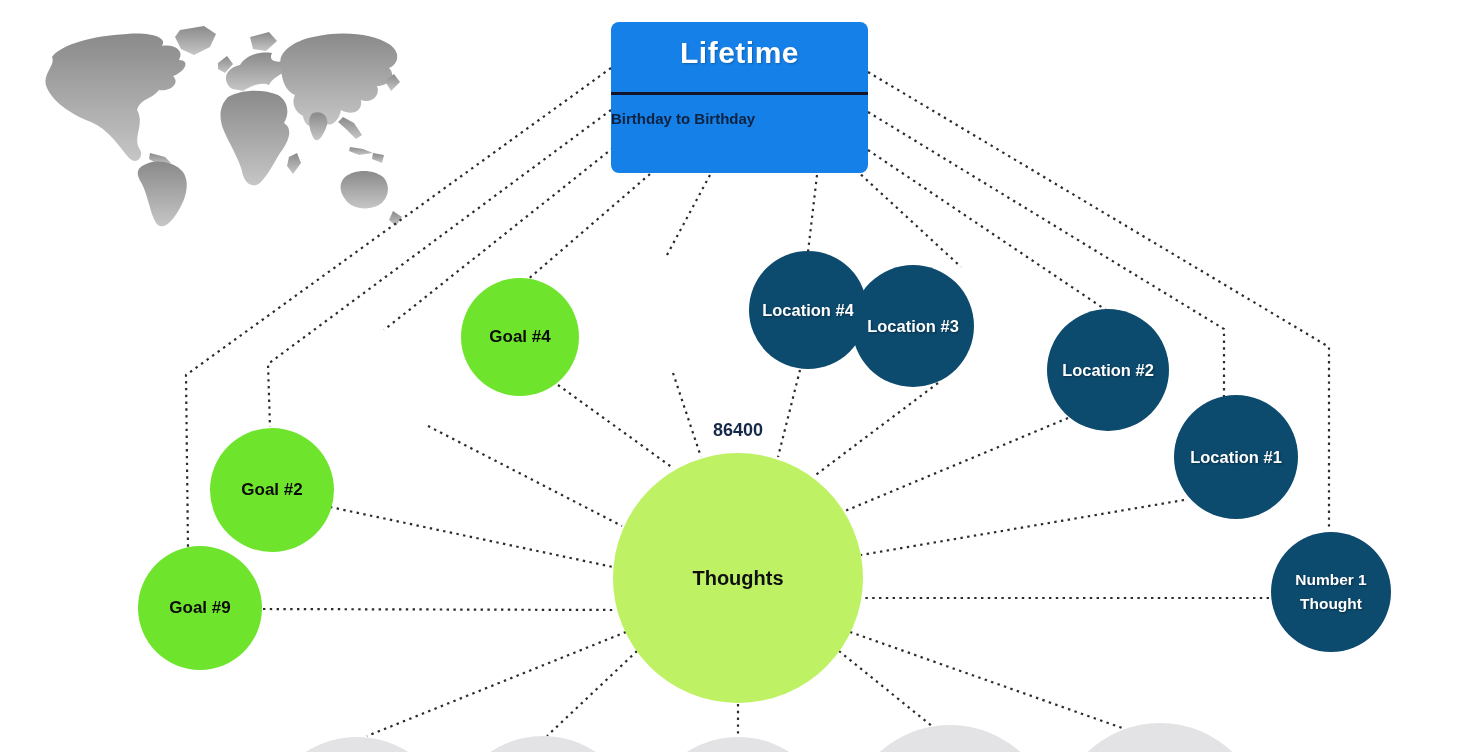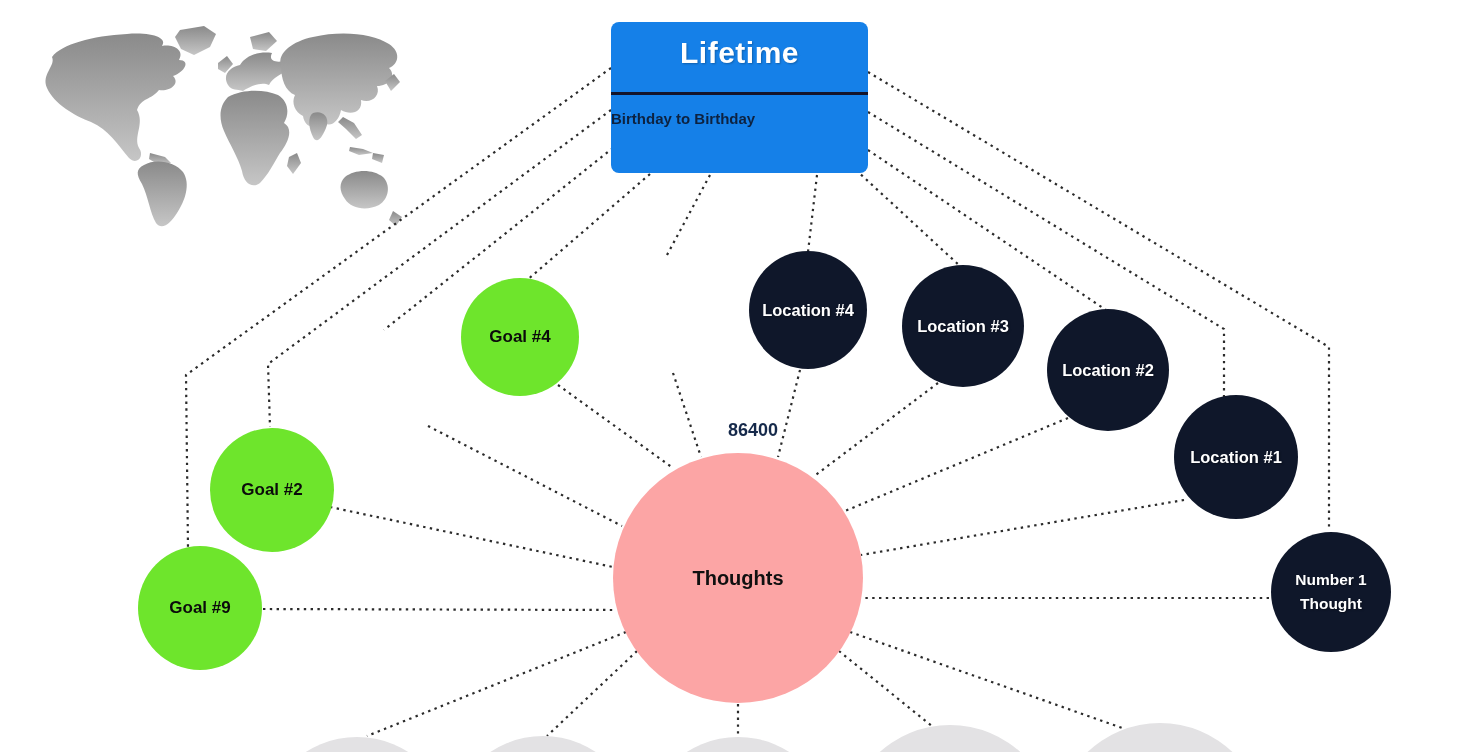--- a/index.html
+++ b/index.html
@@ -46,37 +46,37 @@
     display:flex;align-items:center;justify-content:center;
     font-weight:bold;text-align:center;
     box-sizing:border-box;
   }
   .goal{
     background:#6ee52c;
     color:#0b0b0b;
     font-size:17px;
   }
   .loc{
-    background:#0f172a;
+    background:#0c4a6e;
     color:#ffffff;
     font-size:16.5px;
     text-shadow:1px 1px 2px rgba(0,0,0,.35);
   }
   .center-node{
-    background:#fca5a5;
+    background:#bef264;
     color:#101010;
     font-size:20px;
   }
   .ghost{
     background:#e3e2e4;
   }
   .counter-label{
     position:absolute;
     left:698px;top:420px;width:80px;
-    text-align:right;
+    text-align:center;
     color:#15294a;
     font-size:18px;font-weight:bold;
   }
   .two-line span{display:block;line-height:1.55;}
 </style>
 </head>
 <body>
 
 <div id="canvas">
 
@@ -167,21 +167,21 @@
   <div class="node goal" style="left:210px;top:428px;width:124px;height:124px;">
     <span>Goal #2</span>
   </div>
   <div class="node goal" style="left:461px;top:278px;width:118px;height:118px;text-align:right;">
     <span>Goal #4</span>
   </div>
 
   <div class="node loc" style="left:749px;top:251px;width:118px;height:118px;">
     <span>Location #4</span>
   </div>
-  <div class="node loc" style="left:902px;top:265px;width:122px;height:122px;">
+  <div class="node loc" style="left:852px;top:265px;width:122px;height:122px;">
     <span>Location #3</span>
   </div>
   <div class="node loc" style="left:1047px;top:309px;width:122px;height:122px;">
     <span>Location #2</span>
   </div>
   <div class="node loc" style="left:1174px;top:395px;width:124px;height:124px;">
     <span>Location #1</span>
   </div>
   <div class="node loc two-line" style="left:1271px;top:532px;width:120px;height:120px;font-size:15.5px;">
     <div>

